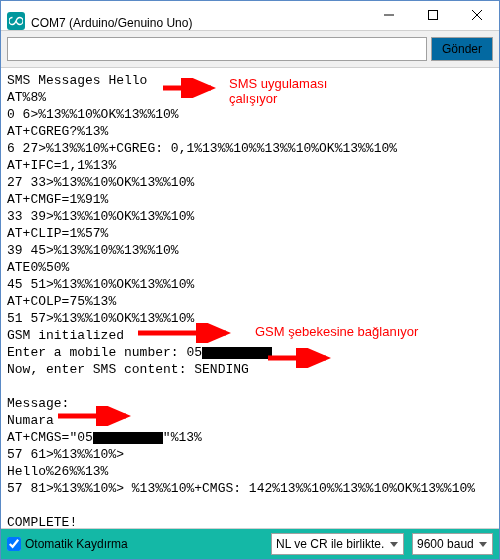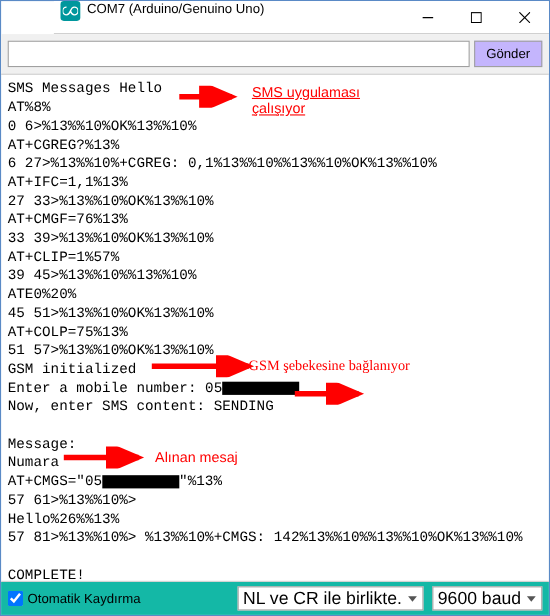--- a/index.html
+++ b/index.html
@@ -1,35 +1,35 @@
 <!DOCTYPE html>
 <html><head>
 <meta charset="utf-8">
 <style>
   * { box-sizing: border-box; margin: 0; padding: 0; }
   body { font-family: "Segoe UI", Tahoma, sans-serif; font-size: 12px; background: #fff; }
   .window { width: 500px; height: 560px; border: 1px solid #5a8ac6; display: flex; flex-direction: column; background: #fff; }
-  .titlebar { height: 30px; background: #fff; display: flex; align-items: flex-start; border-bottom: 1px solid #d0d0d0; margin-left: 48px; }
+  .titlebar { height: 30px; background: #fff; display: flex; align-items: flex-end; border-bottom: 1px solid #d0d0d0; }
   .app-icon { width: 18px; height: 18px; margin: 0 6px; background: #00979d; border-radius: 3px; display: flex; align-items: center; justify-content: center; }
   .app-icon svg { width: 14px; height: 10px; }
   .title-text { flex: 1; font-size: 12px; color: #000; }
   .win-btn { width: 44px; height: 30px; display: flex; align-items: center; justify-content: center; color: #333; }
   .toolbar { padding: 6px; display: flex; gap: 4px; border-bottom: 1px solid #d0d0d0; background: #f0f0f0; }
   .cmd-input { flex: 1; height: 24px; border: 1px solid #a0a0a0; background: #fff; padding: 2px 4px; font-size: 12px; }
-  .btn { height: 24px; padding: 0 10px; border: 1px solid #a0a0a0; background: #c4b5fd; font-size: 12px; cursor: pointer; }
+  .btn { height: 24px; padding: 0 10px; border: 1px solid #a0a0a0; background: #0369a1; font-size: 12px; cursor: pointer; }
   .content { flex: 1; position: relative; overflow: hidden; border-bottom: 1px solid #d0d0d0; }
   .mono { position: absolute; inset: 0; padding: 4px 6px; font-family: "Courier New", monospace; font-size: 13px; line-height: 17px; white-space: pre; color: #000; overflow: hidden; }
   .redact { display: inline-block; background: #000; height: 12px; vertical-align: middle; }
   .annotation-layer { position: absolute; inset: 0; pointer-events: none; }
   .annot-text { position: absolute; color: #ff0000; font-family: "Segoe UI", sans-serif; font-size: 13px; line-height: 15px; }
   .arrow { position: absolute; }
   .statusbar { height: 30px; display: flex; align-items: center; padding: 0 6px; background: #14b8a6; gap: 8px; }
   .chk { display: flex; align-items: center; gap: 4px; font-size: 12px; flex: 1; }
   .chk input { width: 14px; height: 14px; }
-  .sel { height: 22px; border: 1px solid #a0a0a0; background: #fff; font-size: 16px; padding: 0 18px 0 4px; appearance: none; position: relative; }
+  .sel { height: 22px; border: 1px solid #a0a0a0; background: #fff; font-size: 12px; padding: 0 18px 0 4px; appearance: none; position: relative; }
   .sel-wrap { position: relative; }
   .sel-wrap::after { content: ""; position: absolute; right: 6px; top: 9px; width: 0; height: 0; border-left: 4px solid transparent; border-right: 4px solid transparent; border-top: 5px solid #555; pointer-events: none; }
 </style>
 </head>
 <body>
 
 <div class="window">
 
   <div class="titlebar">
     <div class="app-icon">
@@ -62,25 +62,25 @@
   </div>
 
   <div class="content">
     <div class="mono"><span>SMS Messages Hello</span>
 <span>AT%8%</span>
 <span>0 6&gt;%13%%10%OK%13%%10%</span>
 <span>AT+CGREG?%13%</span>
 <span>6 27&gt;%13%%10%+CGREG: 0,1%13%%10%%13%%10%OK%13%%10%</span>
 <span>AT+IFC=1,1%13%</span>
 <span>27 33&gt;%13%%10%OK%13%%10%</span>
-<span>AT+CMGF=76%13%</span>
+<span>AT+CMGF=1%91%</span>
 <span>33 39&gt;%13%%10%OK%13%%10%</span>
 <span>AT+CLIP=1%57%</span>
 <span>39 45&gt;%13%%10%%13%%10%</span>
-<span>ATE0%20%</span>
+<span>ATE0%50%</span>
 <span>45 51&gt;%13%%10%OK%13%%10%</span>
 <span>AT+COLP=75%13%</span>
 <span>51 57&gt;%13%%10%OK%13%%10%</span>
 <span>GSM initialized</span>
 <span>Enter a mobile number: 05</span><span class="redact" style="width:70px"></span>
 <span>Now, enter SMS content: SENDING</span>
 <span></span>
 <span>Message:</span>
 <span>Numara</span>
 <span>AT+CMGS="05</span><span class="redact" style="width:70px"></span><span>"%13%</span>
@@ -93,36 +93,35 @@
     <div class="annotation-layer">
 
       <svg class="arrow" style="left:160px; top:10px;" width="60" height="20">
         <defs>
             <marker id="ah1" markerWidth="8" markerHeight="8" refX="6" refY="3" orient="auto">
               <path d="M0,0 L7,3 L0,6 Z" fill="#ff0000"></path>
             </marker>
           </defs>
         <line x1="2" y1="10" x2="50" y2="10" stroke="#ff0000" stroke-width="5" marker-end="url(#ah1)"></line>
       </svg>
-      <div class="annot-text" style="left:228px; top:8px; white-space:pre;text-decoration:underline;">SMS uygulaması
+      <div class="annot-text" style="left:228px; top:8px; white-space:pre;">SMS uygulaması
 çalışıyor</div>
 
       <svg class="arrow" style="left:135px; top:255px;" width="100" height="20">
         <line x1="2" y1="10" x2="90" y2="10" stroke="#ff0000" stroke-width="5" marker-end="url(#ah1)"></line>
       </svg>
-      <div class="annot-text" style="left:225px; top:256px;font-family:Liberation Serif, serif;">GSM şebekesine bağlanıyor</div>
+      <div class="annot-text" style="left:254px; top:256px;">GSM şebekesine bağlanıyor</div>
 
       <svg class="arrow" style="left:265px; top:280px;" width="70" height="20">
         <line x1="2" y1="10" x2="60" y2="10" stroke="#ff0000" stroke-width="5" marker-end="url(#ah1)"></line>
       </svg>
 
       <svg class="arrow" style="left:55px; top:338px;" width="80" height="20">
         <line x1="2" y1="10" x2="70" y2="10" stroke="#ff0000" stroke-width="5" marker-end="url(#ah1)"></line>
       </svg>
-      <div class="annot-text" style="left:140px; top:340px;">Alınan mesaj</div>
     </div>
   </div>
 
   <div class="statusbar">
     <label class="chk">
       <input type="checkbox" checked="" style="">
       <span>Otomatik Kaydırma</span>
     </label>
     <span class="sel-wrap">
       <select class="sel">

